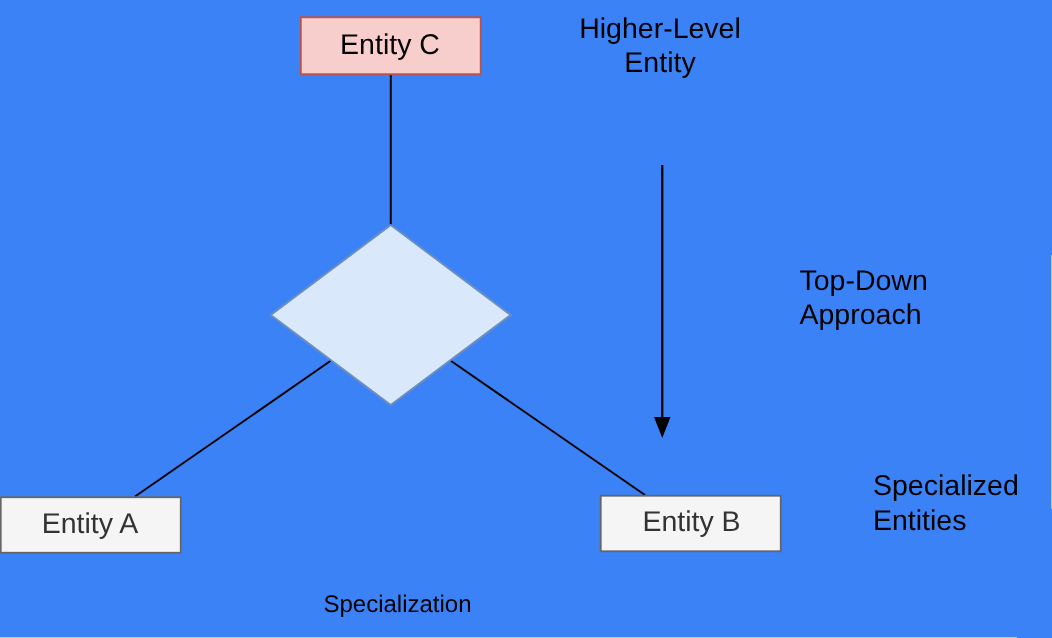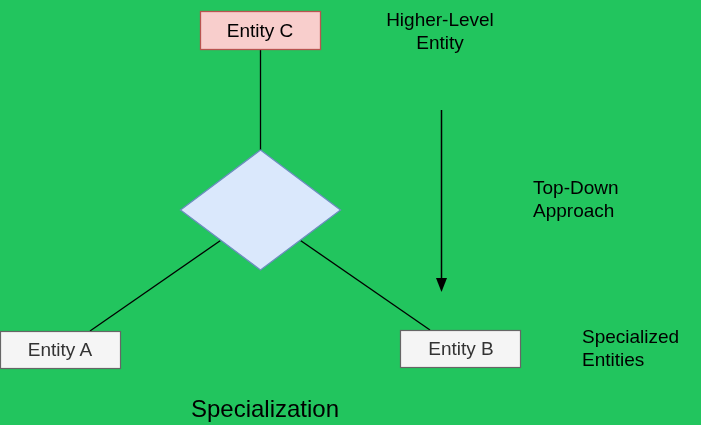--- a/index.html
+++ b/index.html
@@ -1,19 +1,19 @@
 <!DOCTYPE html>
 <html><head>
 <meta charset="utf-8">
 <style>
   html,body{margin:0;padding:0;background:#ffffff;}
   .canvas{
     position:relative;
     width:701px;height:425px;
-    background:#22c55e;
+    background:#3b82f6;
     font-family:"Liberation Sans",sans-serif;
     overflow:hidden;
     text-decoration:underline;
   }
   .canvas svg{position:absolute;left:0;top:0;}
   .node-label{
     position:absolute;
     display:flex;align-items:center;justify-content:center;
     font-size:19px;color:#000;
     pointer-events:none;
@@ -21,21 +21,21 @@
   .node-label.gray-text{color:#333333;}
   .annotation{
     position:absolute;
     font-size:19px;line-height:1.2;color:#000;
     white-space:pre-line;
     padding-left:40px;
   }
   .annotation.centered{text-align:center;}
   .diagram-title{
     position:absolute;
-    font-size:24px;color:#000;
+    font-size:16px;color:#000;
     text-align:center;
   }
 </style>
 </head>
 <body>
 
 <div class="canvas">
 
   <svg width="701" height="425" viewBox="0 0 701 425">
 
@@ -59,18 +59,18 @@
   <div class="node-label gray-text" style="left:401px;top:330px;width:120px;height:38px;">Entity B</div>
 
   <div class="node-label gray-text" style="left:0px;top:331px;width:120px;height:38px;">Entity A</div>
 
   <div class="annotation centered" style="left:320px;top:9px;width:160px;">Higher-Level
 Entity</div>
 
   <div class="annotation" style="left:453px;top:177px;margin-left:40px;">Top-Down
 Approach</div>
 
-  <div class="annotation" style="left:542px;top:326px;">Specialized
+  <div class="annotation" style="left:542px;top:314px;">Specialized
 Entities</div>
 
   <div class="diagram-title" style="left:129px;top:395px;width:272px;">Specialization</div>
 
 </div>
 
 </body></html>

